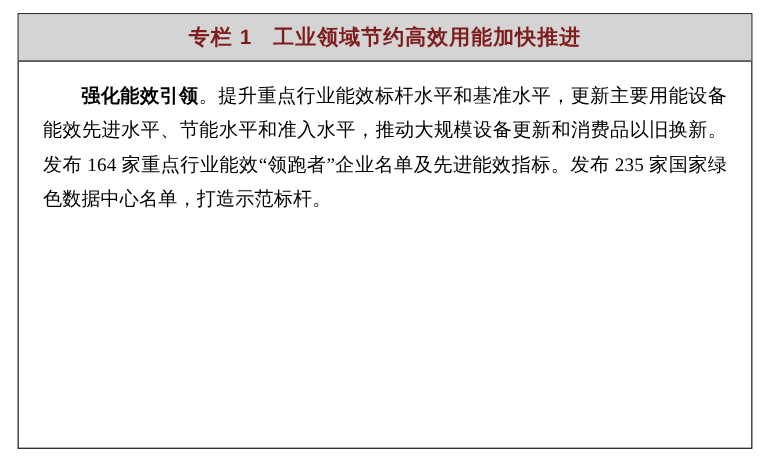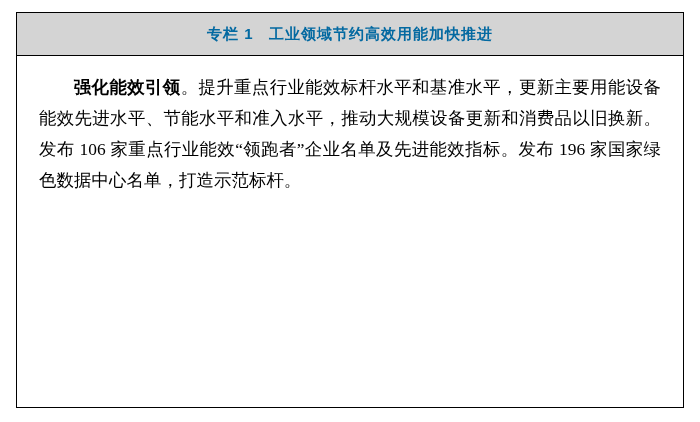--- a/index.html
+++ b/index.html
@@ -27,23 +27,23 @@
     height: 42px;
     background: #d4d4d4;
     border-bottom: 1px solid #000000;
     display: flex;
     align-items: center;
     justify-content: center;
   }
   #header-title {
     font-family: "Liberation Sans", "DejaVu Sans", sans-serif;
     font-weight: bold;
-    font-size: 15px;
+    font-size: 19px;
     letter-spacing: 1px;
-    color: #0369a1;
+    color: #7f1d1d;
     white-space: pre;
   }
   #body-area {
     padding: 16px 22px 0 22px;
   }
   .para {
     font-size: 17.4px;
     line-height: 31px;
     text-align: justify;
     text-justify: inter-ideograph;
@@ -60,18 +60,18 @@
 <body>
 
 <div id="box">
 
   <div id="header">
     <span id="header-title">专栏 1   工业领域节约高效用能加快推进</span>
   </div>
 
   <div id="body-area">
 
-    <p class="para"><span class="lead">强化能效引领</span><span>。提升重点行业能效标杆水平和基准水平，更新主要用能设备能效先进水平、节能水平和准入水平，推动大规模设备更新和消费品以旧换新。发布 106 家重点行业能效“领跑者”企业名单及先进能效指标。发布 196 家国家绿色数据中心名单，打造示范标杆。</span></p>
+    <p class="para"><span class="lead">强化能效引领</span><span>。提升重点行业能效标杆水平和基准水平，更新主要用能设备能效先进水平、节能水平和准入水平，推动大规模设备更新和消费品以旧换新。发布 164 家重点行业能效“领跑者”企业名单及先进能效指标。发布 235 家国家绿色数据中心名单，打造示范标杆。</span></p>
 
 
 
   </div>
 </div>
 
 </body></html>

